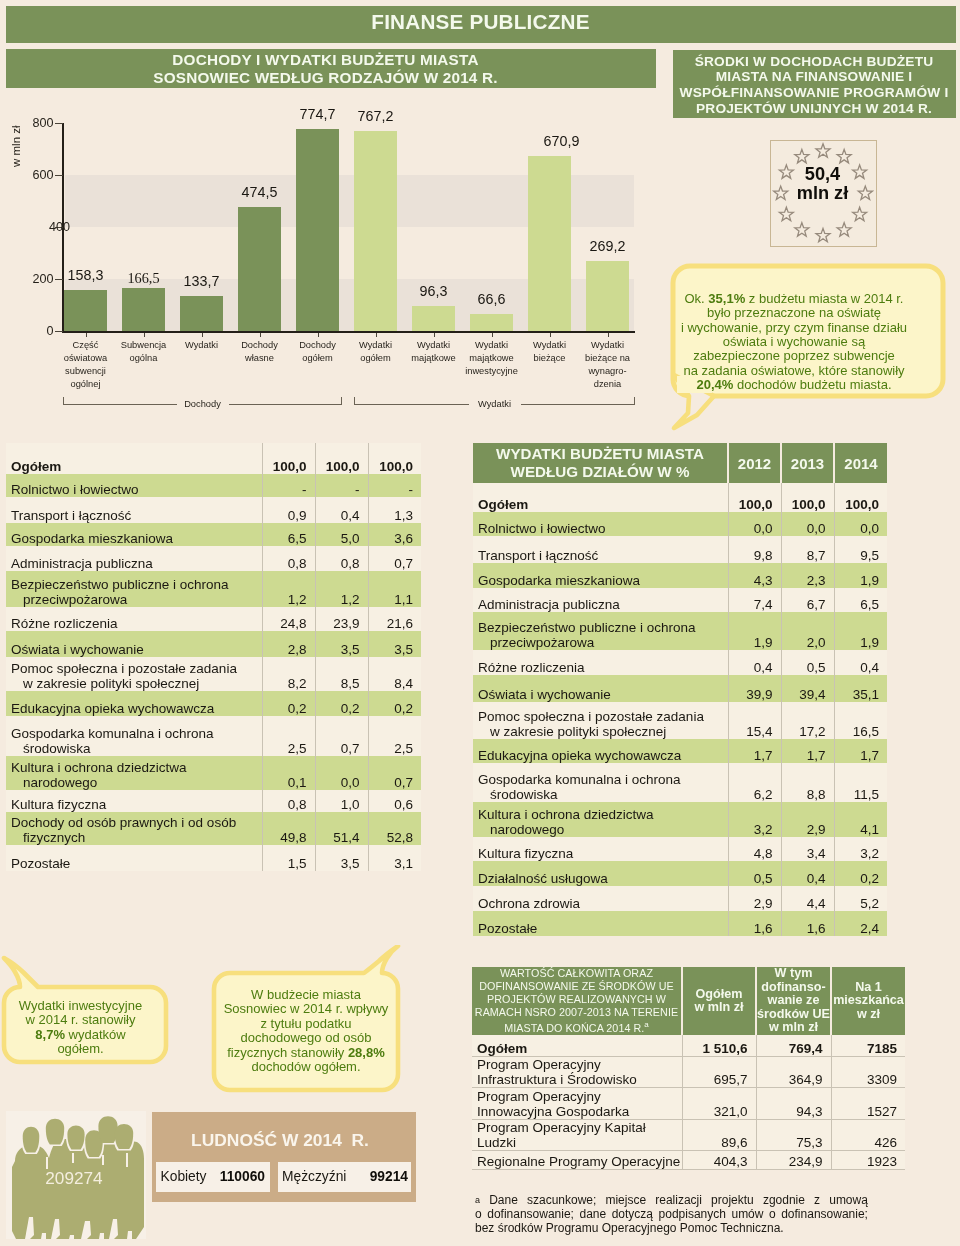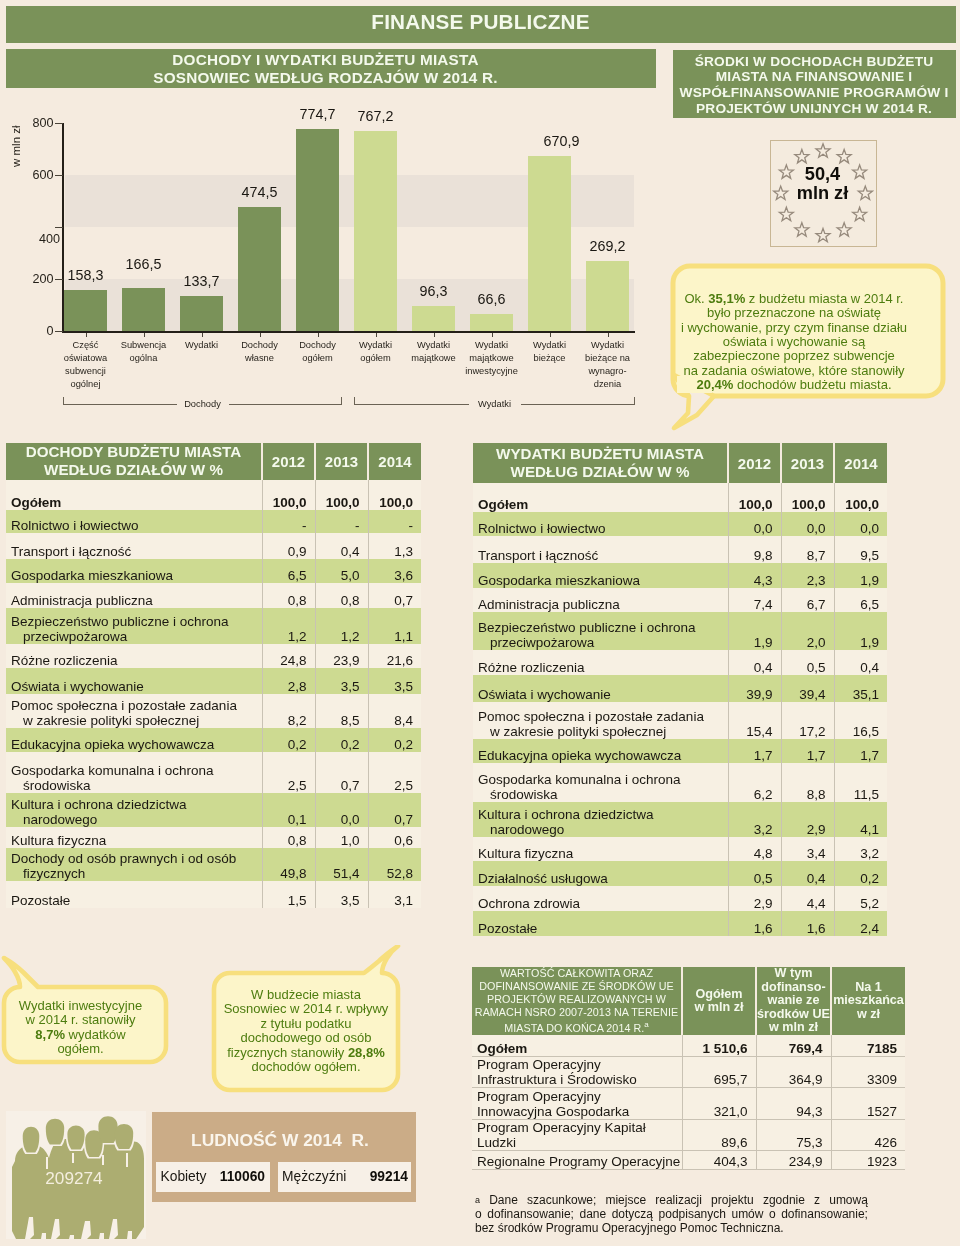--- a/index.html
+++ b/index.html
@@ -66,37 +66,37 @@
 <div id="chart" data-name="bar-chart">
     <div class="band" data-name="chart-band" style="left:64.5px;top:84.625px;width:569.5px;height:52.125px;"></div>
     <div class="band" data-name="chart-band" style="left:64.5px;top:188.875px;width:569.5px;height:52.125px;"></div>
     <div class="axis-v" data-name="chart-y-axis" style="left:61.5px;top:32.5px;width:2px;height:210.5px;"></div>
     <div class="axis-h" data-name="chart-x-axis" style="left:61.5px;top:241px;width:573.5px;height:2px;"></div>
     <div class="tick" data-name="chart-y-tick" style="left:54.5px;top:241px;width:8px;"></div>
     <div class="ylab" data-name="chart-y-tick-label" style="left:0.5px;top:234px;width:53px;">0</div>
     <div class="tick" data-name="chart-y-tick" style="left:54.5px;top:188.875px;width:8px;"></div>
     <div class="ylab" data-name="chart-y-tick-label" style="left:0.5px;top:181.875px;width:53px;">200</div>
     <div class="tick" data-name="chart-y-tick" style="left:54.5px;top:136.75px;width:8px;"></div>
-    <div class="ylab" data-name="chart-y-tick-label" style="left:7px;top:129.75px;width:53px;margin-top:12px;">400</div>
+    <div class="ylab" data-name="chart-y-tick-label" style="left:17px;top:129.75px;width:53px;">400</div>
     <div class="tick" data-name="chart-y-tick" style="left:54.5px;top:84.625px;width:8px;"></div>
     <div class="ylab" data-name="chart-y-tick-label" style="left:0.5px;top:77.625px;width:53px;">600</div>
     <div class="tick" data-name="chart-y-tick" style="left:54.5px;top:32.5px;width:8px;"></div>
     <div class="ylab" data-name="chart-y-tick-label" style="left:0.5px;top:25.5px;width:53px;">800</div>
     <div class="ytitle" data-name="chart-y-axis-title" style="left:9.5px;top:77px;">w mln zł</div>
     <div class="bar" data-name="chart-bar" style="left:64px;top:199.7430625px;width:43px;height:41.2569375px;background:#7A9259;"></div>
     <div class="vlab" data-name="chart-bar-value-label" style="left:52px;top:176.7430625px;width:67px;">158,3</div>
     <div class="tick" data-name="chart-x-tick" style="left:85.5px;top:243px;width:1px;height:4px;"></div>
     <div class="clab" data-name="chart-category-label" style="left:57px;top:248.5px;width:57px;">
       <div data-name="chart-category-line">Część</div>
       <div data-name="chart-category-line">oświatowa</div>
       <div data-name="chart-category-line">subwencji</div>
       <div data-name="chart-category-line">ogólnej</div>
     </div>
     <div class="bar" data-name="chart-bar" style="left:122px;top:197.60593749999998px;width:43px;height:43.3940625px;background:#7A9259;"></div>
-    <div class="vlab" data-name="chart-bar-value-label" style="left:110px;top:166px;width:67px;">166,5</div>
+    <div class="vlab" data-name="chart-bar-value-label" style="left:110px;top:180px;width:67px;font-family:Liberation Serif, serif;">166,5</div>
     <div class="tick" data-name="chart-x-tick" style="left:143.5px;top:243px;width:1px;height:4px;"></div>
     <div class="clab" data-name="chart-category-label" style="left:115px;top:248.5px;width:57px;">
       <div data-name="chart-category-line">Subwencja</div>
       <div data-name="chart-category-line">ogólna</div>
     </div>
     <div class="bar" data-name="chart-bar" style="left:180px;top:206.15443749999997px;width:43px;height:34.8455625px;background:#7A9259;"></div>
     <div class="vlab" data-name="chart-bar-value-label" style="left:168px;top:183.15443749999997px;width:67px;">133,7</div>
     <div class="tick" data-name="chart-x-tick" style="left:201.5px;top:243px;width:1px;height:4px;"></div>
     <div class="clab" data-name="chart-category-label" style="left:173px;top:248.5px;width:57px;">
       <div data-name="chart-category-line">Wydatki</div>
@@ -205,29 +205,20 @@
   </div>
 
 <table class="t" id="tbl-income" data-name="income-table" style="left:6px;top:443px;width:415px;">
     <colgroup data-name="table-colgroup">
       <col data-name="table-col-label" style="width:256px">
       <col data-name="table-col-year" style="width:53px">
       <col data-name="table-col-year" style="width:53px">
       <col data-name="table-col-year" style="width:53px">
     </colgroup>
     <tbody data-name="table-body">
-      <tr data-name="table-header-row">
-        <td class="hdr" data-name="table-title-cell" style="height:36.5px;font-size:15.2px;line-height:18px;">
-          <div data-name="table-title-line1">DOCHODY BUDŻETU MIASTA</div>
-          <div data-name="table-title-line2">WEDŁUG DZIAŁÓW W %</div>
-        </td>
-        <td class="hdr" data-name="table-year-header" style="font-size:15px;border-left:2px solid #F5EBDF;">2012</td>
-        <td class="hdr" data-name="table-year-header" style="font-size:15px;border-left:2px solid #F5EBDF;">2013</td>
-        <td class="hdr" data-name="table-year-header" style="font-size:15px;border-left:2px solid #F5EBDF;">2014</td>
-      </tr>
       <tr class="rowA" data-name="table-row" style="height:30.5px;">
         <td class="lbl bold" data-name="table-row-label">
           <div data-name="table-row-label-line" style="">Ogółem</div>
         </td>
         <td class="num sep bold" data-name="table-cell-value">100,0</td>
         <td class="num sep bold" data-name="table-cell-value">100,0</td>
         <td class="num sep bold" data-name="table-cell-value">100,0</td>
       </tr>
       <tr class="rowB" data-name="table-row" style="height:23px;">
         <td class="lbl" data-name="table-row-label">

